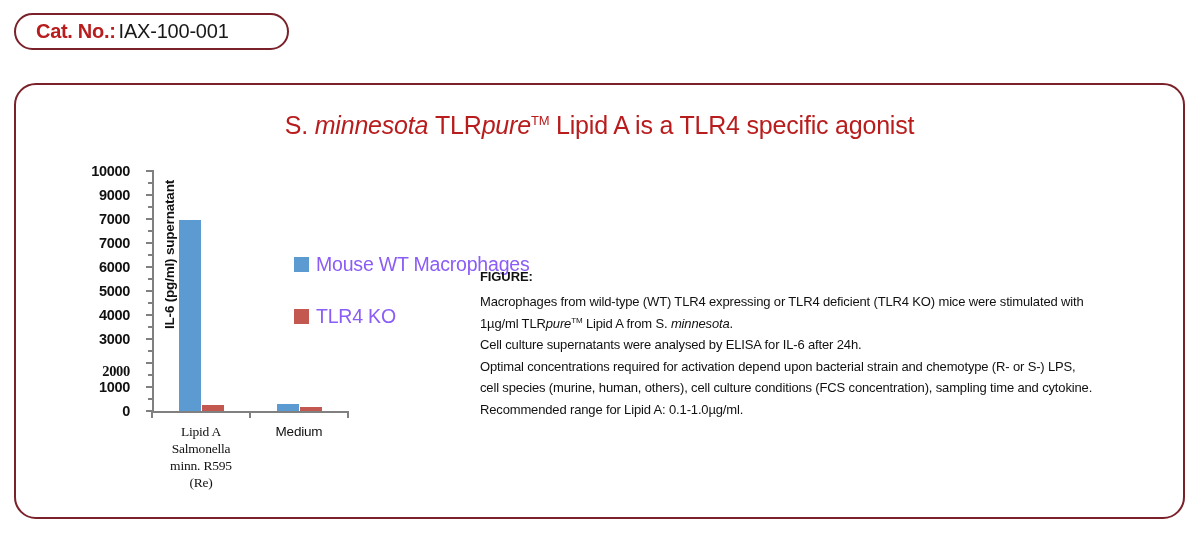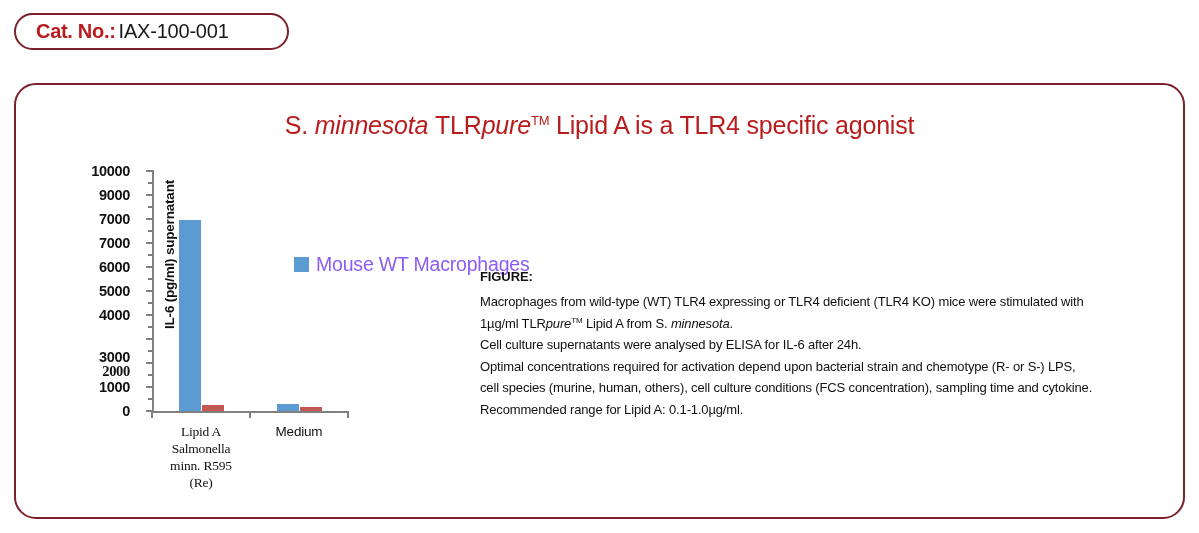--- a/index.html
+++ b/index.html
@@ -257,21 +257,21 @@
           <div class="tick-minor" style="top: 227px;"></div>
           <div class="tick-major" style="top: 215px;">
             <span class="tick-label" style="top: 1px;">1000</span>
           </div>
           <div class="tick-minor" style="top: 203px;"></div>
           <div class="tick-major" style="top: 191px;">
             <span class="tick-label" style="top: 9px; font-family: Liberation Serif, serif;">2000</span>
           </div>
           <div class="tick-minor" style="top: 179px;"></div>
           <div class="tick-major" style="top: 167px;">
-            <span class="tick-label" style="top: 19px; text-align: center;">3000</span>
+            <span class="tick-label" style="top: 1px; text-align: center;">3000</span>
           </div>
           <div class="tick-minor" style="top: 155px;"></div>
           <div class="tick-major" style="top: 143px;">
             <span class="tick-label" style="top: 1px;">4000</span>
           </div>
           <div class="tick-minor" style="top: 131px;"></div>
           <div class="tick-major" style="top: 119px;">
             <span class="tick-label" style="top: 1px;">5000</span>
           </div>
           <div class="tick-minor" style="top: 107px;"></div>
@@ -318,20 +318,24 @@
         </div>
         <div class="x-group" style="left: 98px; width: 98px;">
           <div>Medium</div>
         </div>
       </div>
 
     <div class="legend">
       <div class="legend-row">
         <span class="legend-swatch" id="sw0" style="background: rgb(91, 155, 209);"></span>
         <span class="legend-text">Mouse WT Macrophages</span>
+      </div>
+      <div class="legend-row">
+        <span class="legend-swatch" id="sw1" style="background: rgb(194, 88, 79);"></span>
+        <span class="legend-text">TLR4 KO</span>
       </div>
     </div>
   </div>
 
   <div class="figure-block">
     <div class="figure-heading">FIGURE:</div>
     <div class="figure-line">Macrophages from wild-type (WT) TLR4 expressing or TLR4 deficient (TLR4 KO) mice were stimulated with</div>
     <div class="figure-line">
       <span>1µg/ml TLR</span><span class="ital">pure</span><sup>TM</sup><span>&nbsp;</span><span>Lipid A from S. </span><span class="ital">minnesota</span><span>.</span>
     </div>

